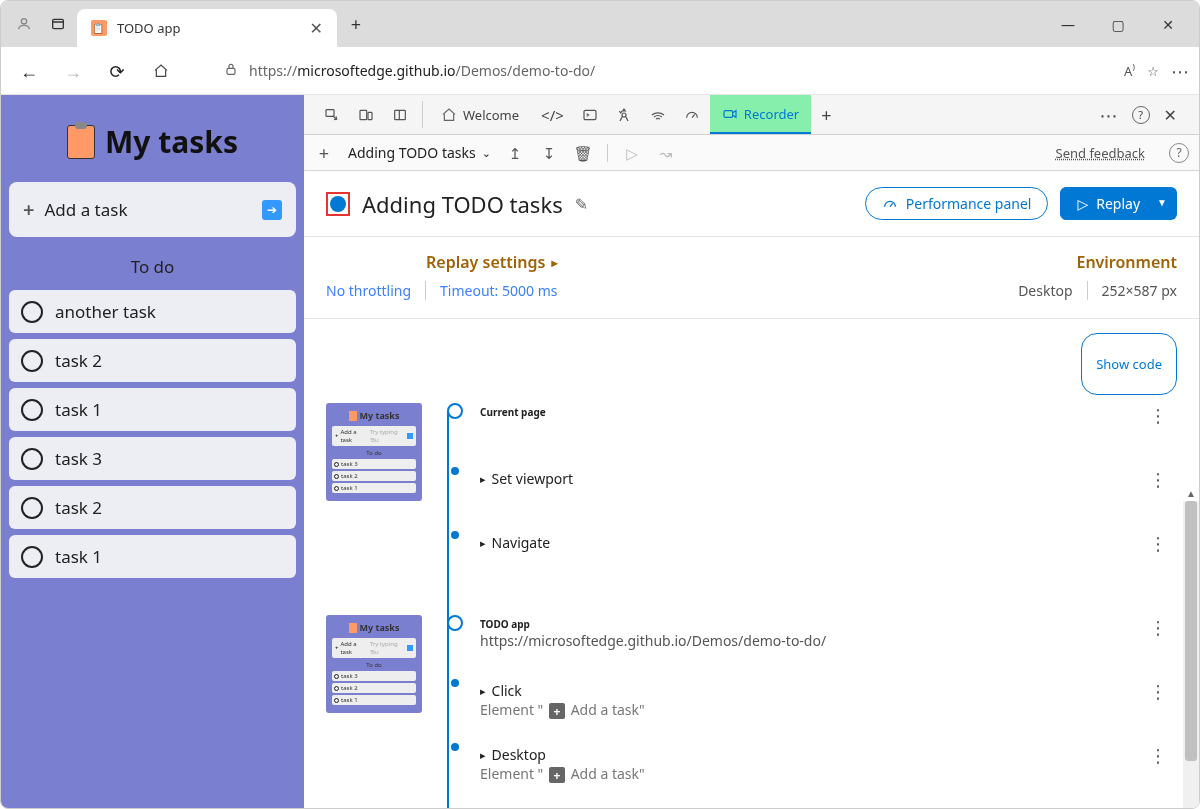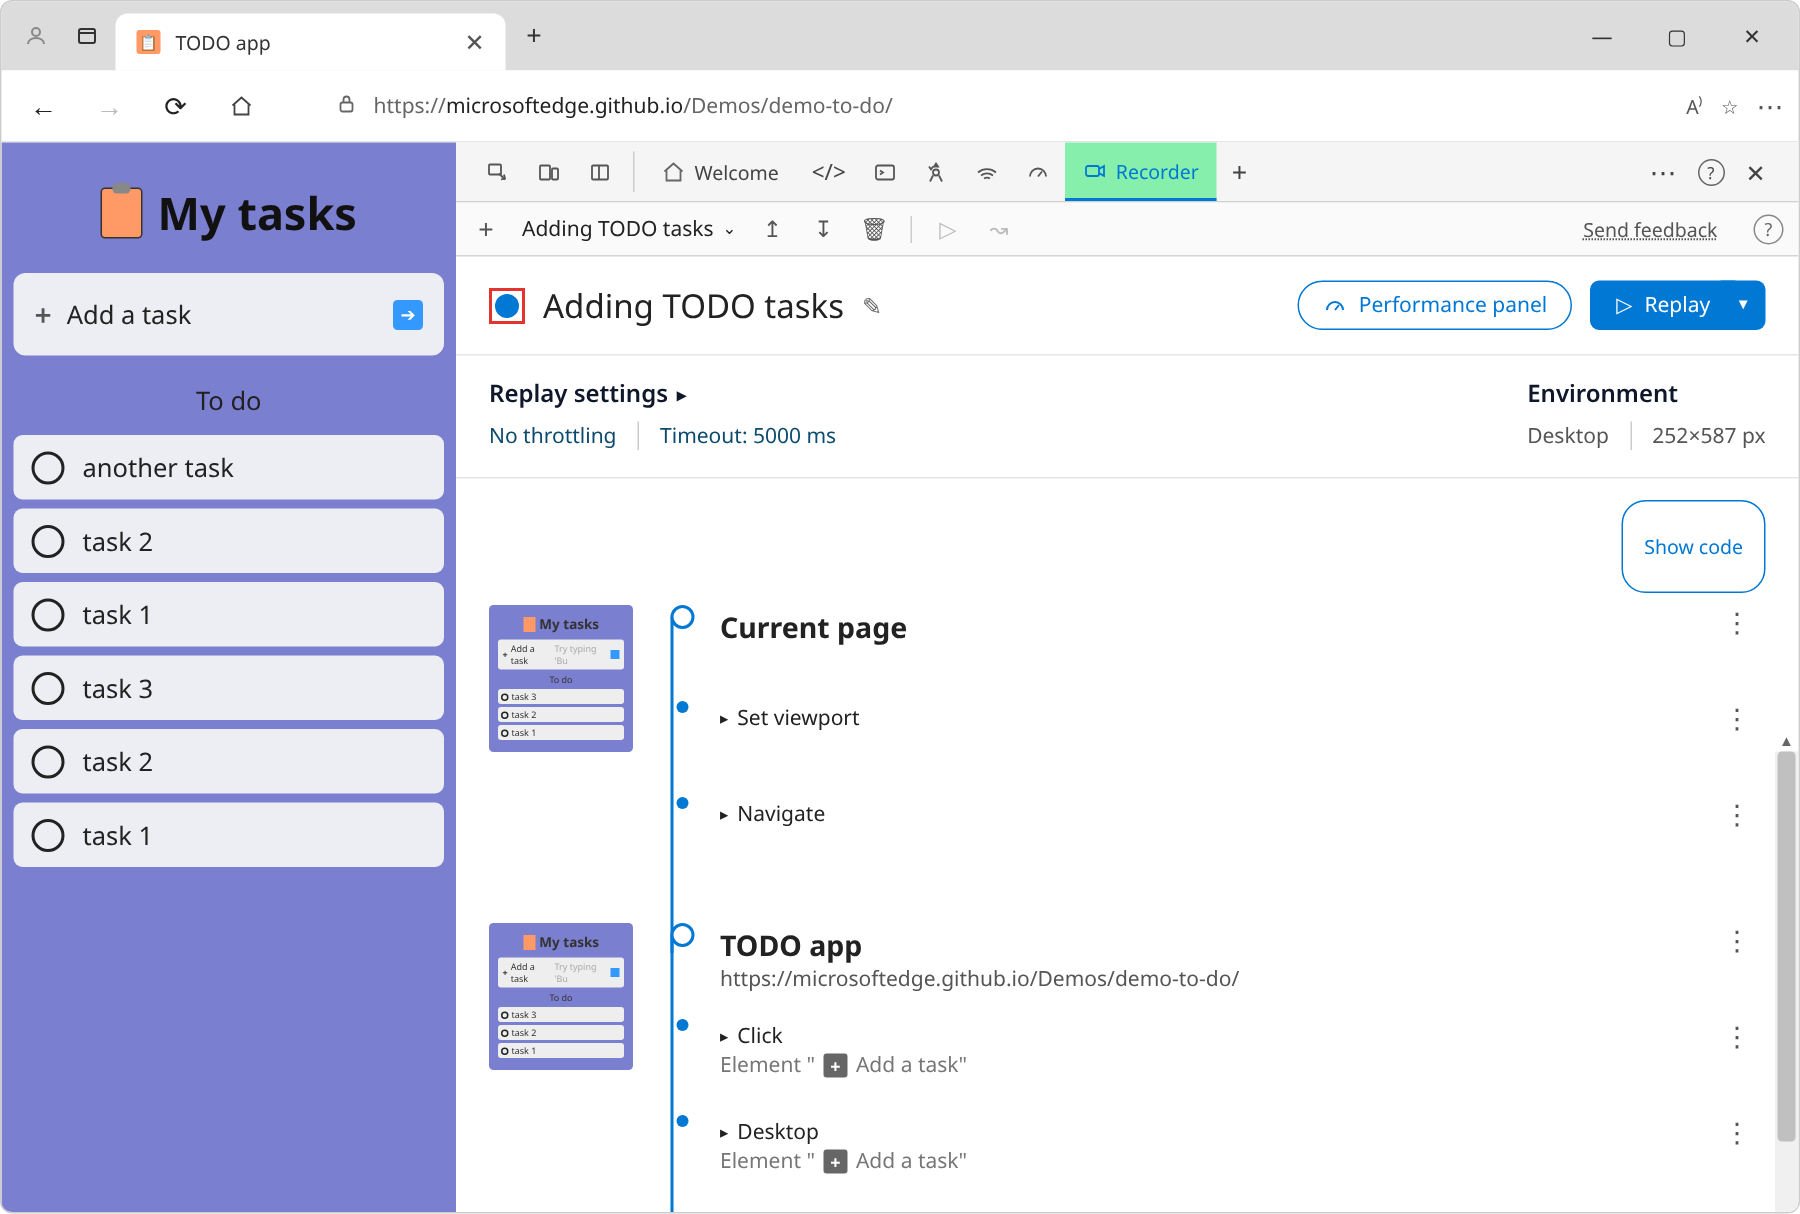--- a/index.html
+++ b/index.html
@@ -62,22 +62,22 @@
   .rec-title { font-size: 22px; color:#222; }
   .edit-icon { color:#666; font-size:16px;}
   .rec-header-right { margin-left:auto; display:flex; gap:12px; align-items:center;}
   .pill-btn { border:1px solid #0078d4; color:#0078d4; border-radius:18px; padding:6px 16px; display:flex; align-items:center; gap:8px; font-size:14px; cursor:pointer;}
   .pill-btn.primary { background:#0078d4; color:#fff;}
   .pill-small { background:#0078d4; color:#fff; border-radius:0 6px 6px 0; padding:8px 10px; margin-left:-10px; font-size:10px;}
   .replay-group { display:flex;}
   .replay-group .pill-btn.primary { border-radius:6px 0 0 6px;}
   
   .settings-row { padding: 14px 22px 18px; display:flex; justify-content:space-between; border-bottom:1px solid #e5e5e5; font-size:14px;}
-  .settings-left .title, .settings-right .title { font-size:16px; font-weight:600; color:#0f172a; margin-bottom:8px; display:flex; align-items:center; gap:6px;}
-  .settings-left .sub { color:#0c4a6e; display:flex; gap:14px;}
+  .settings-left .title, .settings-right .title { font-size:16px; font-weight:600; color:#a16207; margin-bottom:8px; display:flex; align-items:center; gap:6px;justify-content:flex-end;}
+  .settings-left .sub { color:#3b82f6; display:flex; gap:14px;}
   .sub .divider { border-left:1px solid #ccc;}
   .settings-right .sub { color:#555; display:flex; gap:14px;}
   
   .steps-area { flex:1; overflow:auto; padding: 14px 22px 30px; position:relative;}
   .show-code-wrap { display:flex; justify-content:flex-end; margin-bottom:8px;}
   .show-code { border:1px solid #0078d4; color:#0078d4; border-radius:16px; padding:21px 14px; font-size:13px; cursor:pointer;}
   
   .step-block { display:flex; gap:18px; margin-bottom:20px;}
   .thumb { width:96px; min-width:96px; background:#7b7fcf; border-radius:3px; padding:6px; font-size:7px; align-self:flex-start;}
   .thumb .th-title { text-align:center; font-weight:700; font-size:9px; margin-bottom:4px; display:flex; align-items:center; justify-content:center; gap:3px;}
@@ -90,21 +90,21 @@
   .thumb .th-circ { width:5px; height:5px; border:1px solid #222; border-radius:50%;}
   
   .timeline { position:relative; width:30px; display:flex; flex-direction:column; align-items:center;}
   .tl-big { width:16px; height:16px; border:2px solid #0078d4; border-radius:50%; background:#fff; z-index:1; position:relative;}
   .tl-small { width:8px; height:8px; background:#0078d4; border-radius:50%; z-index:1; position:relative;}
   
   .step-rows { flex:1; display:flex; flex-direction:column;}
   .step-row { display:flex; align-items:flex-start; min-height:64px;}
   .step-row.first { min-height:64px; align-items:flex-start;}
   .step-content { flex:1; padding:2px 0 6px 10px;}
-  .step-title { font-weight:700; font-size:19px; color:#222;}
+  .step-title { font-weight:700; font-size:10px; color:#222;}
   .step-sub { font-size:14px; color:#555;}
   .step-action { display:flex; align-items:center; gap:6px; font-size:14px; color:#222;}
   .tri { font-size:11px; color:#222;}
   .el-label { color:#777; font-size:14px;}
   .plus-box { width:16px; height:16px; background:#666; color:#fff; border-radius:2px; display:inline-flex; align-items:center; justify-content:center; font-size:12px; font-weight:700; margin:0 2px; vertical-align:middle;}
   .step-menu { color:#555; font-size:18px; cursor:pointer; padding:0 10px;}
   
   .scrollbar-v { position:absolute; right:0; top:330px; width:16px; bottom:0; background:#f0f0f0;}
   .scroll-thumb { position:absolute; top:0; height:260px; left:2px; right:2px; background:#c0c0c0; border-radius:3px;}
   .scroll-arrow { position:absolute; width:16px; height:16px; display:flex; align-items:center; justify-content:center; font-size:10px; color:#666;}

